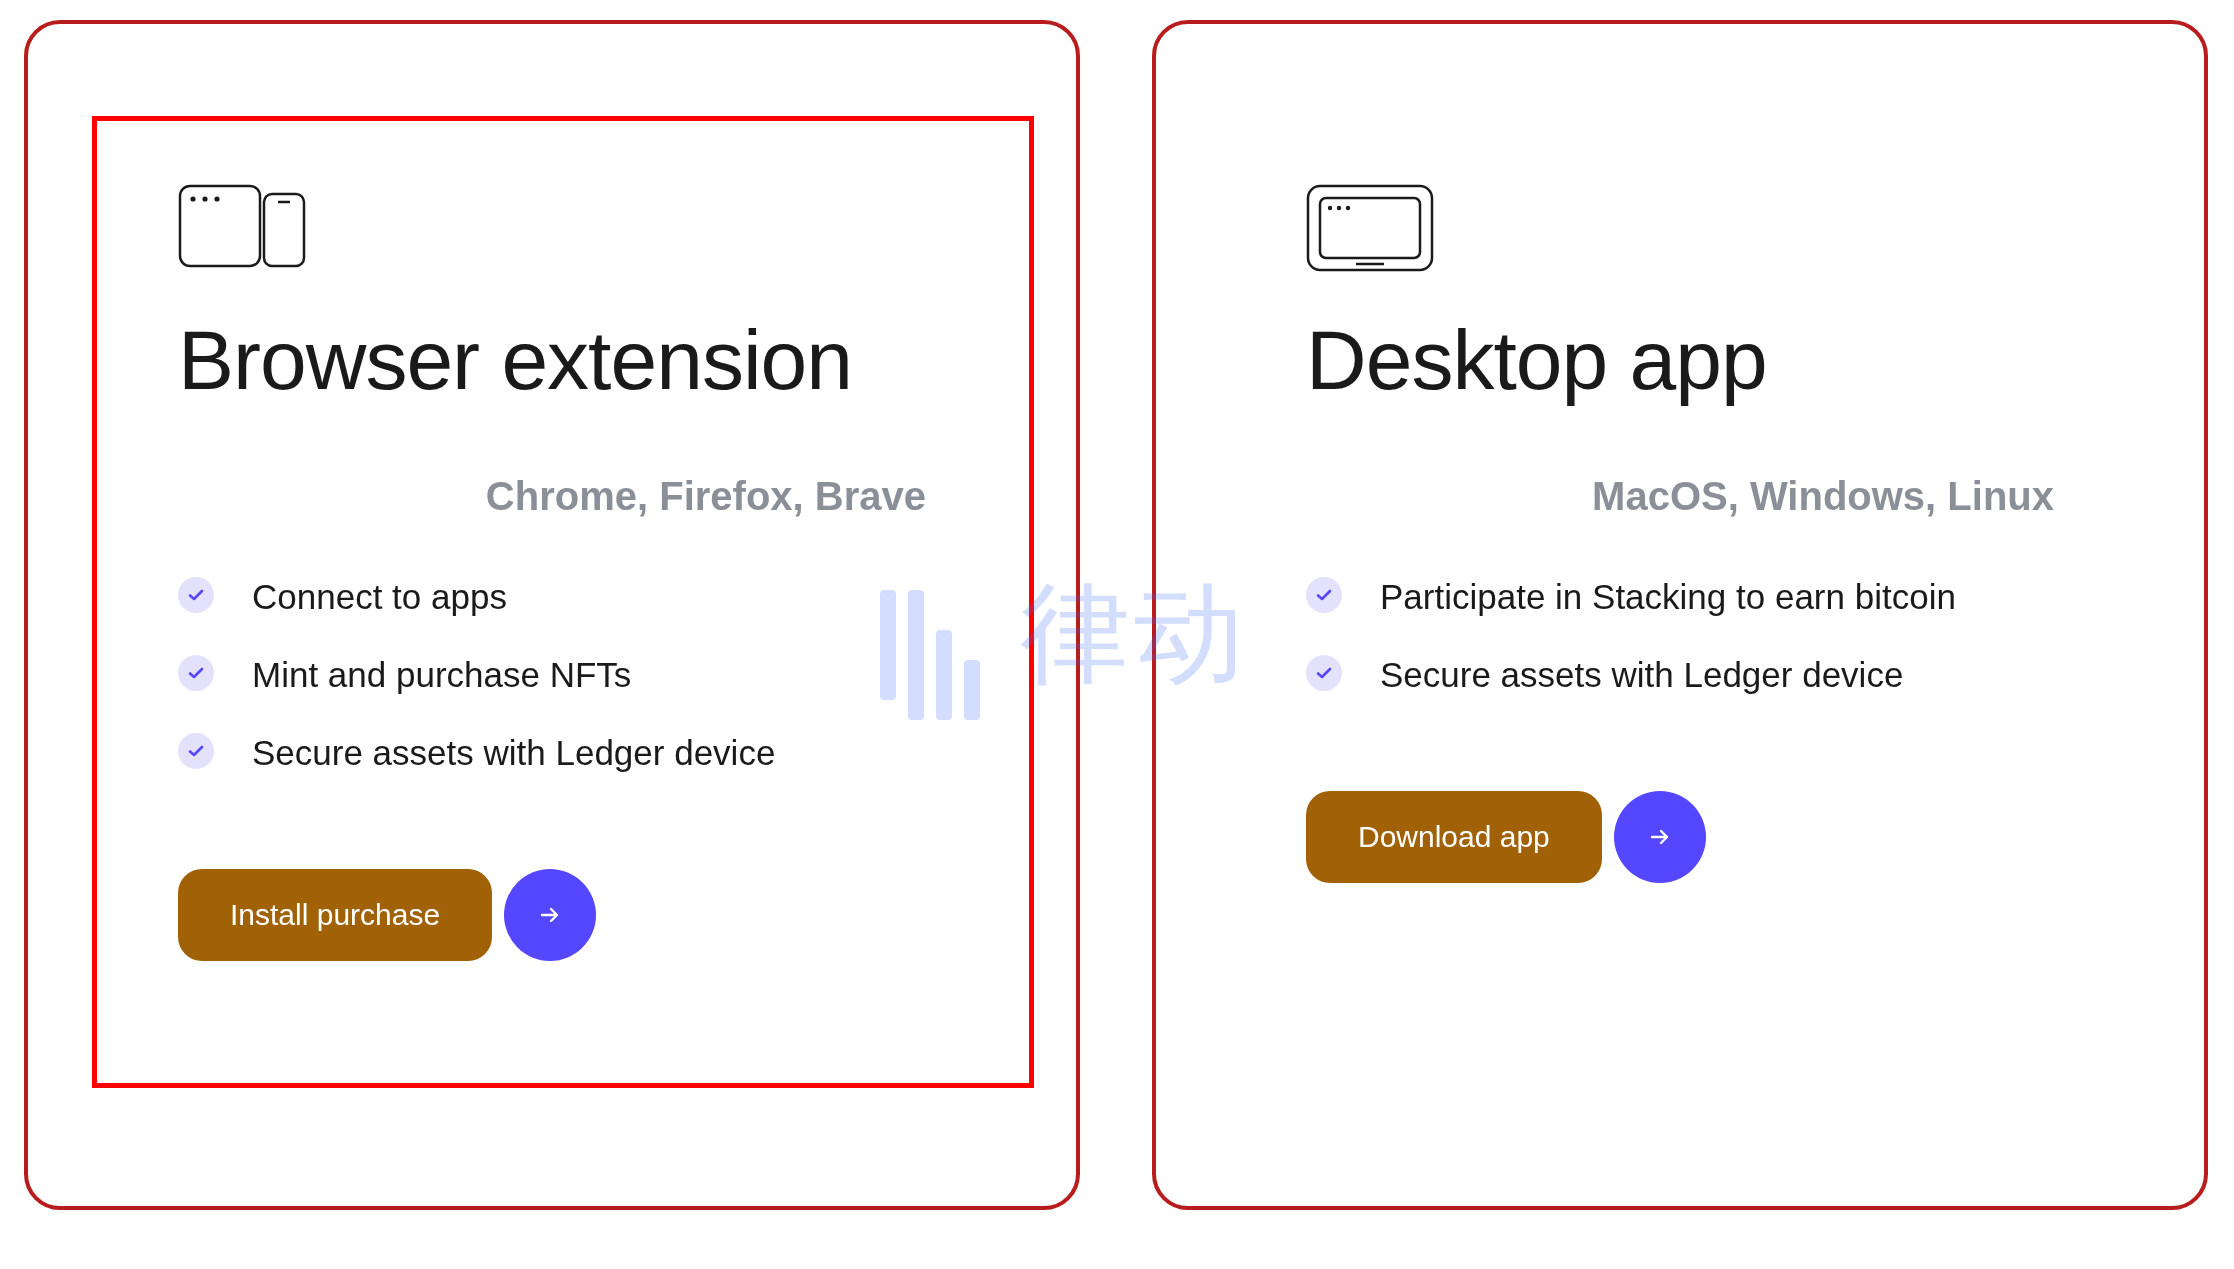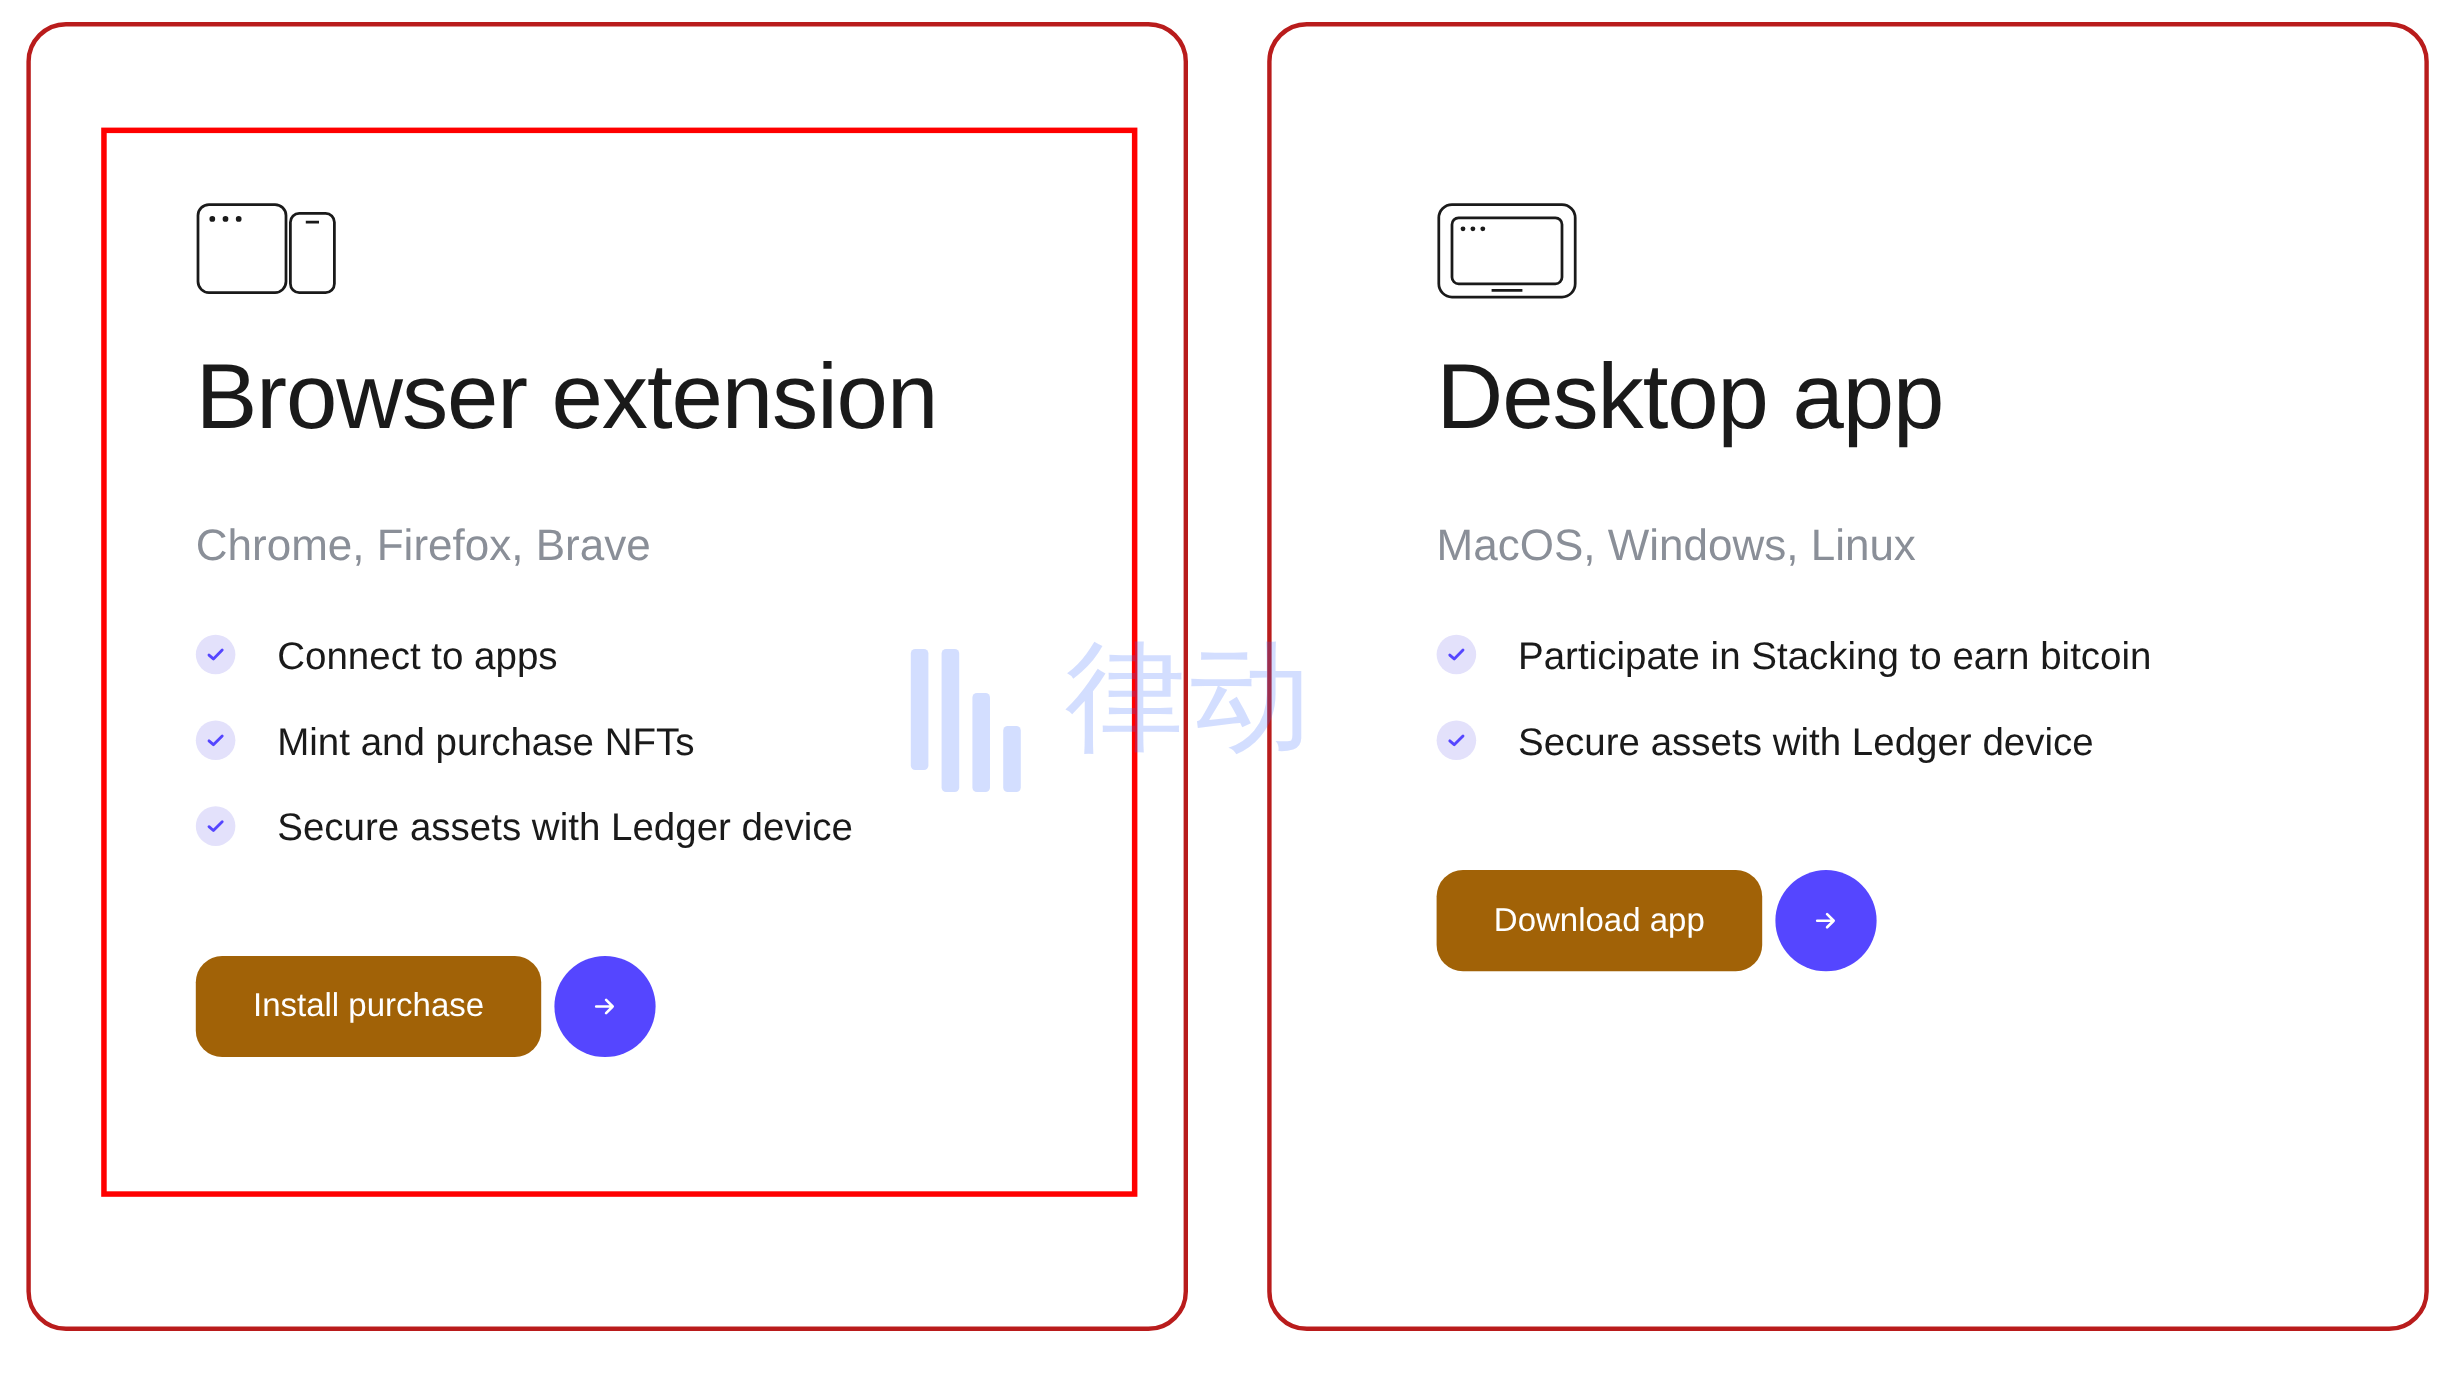--- a/index.html
+++ b/index.html
@@ -39,23 +39,24 @@
   .card-title {
     font-size: 84px;
     font-weight: 400;
     color: #1a1a1a;
     letter-spacing: -1px;
     line-height: 1.05;
     margin-bottom: 70px;
   }
   .card-subtitle {
     font-size: 40px;
-    font-weight: 400;
+    font-weight: 700;
     color: #8a8f98;
     margin-bottom: 58px;
+    text-align: right;
   }
   .feature-list {
     list-style: none;
     display: flex;
     flex-direction: column;
     gap: 38px;
     margin-bottom: 96px;
   }
   .feature-item {
     display: flex;
@@ -105,21 +106,21 @@
     justify-content: center;
     cursor: pointer;
     border: none;
   }
   .cta-arrow svg { display:block; }
 
   
   .watermark {
     position: absolute;
     top: 580px;
-    left: 828px;
+    left: 880px;
     width: 480px;
     height: 200px;
     opacity: 0.22;
     pointer-events: none;
     user-select: none;
   }
   .wm-bars {
     position:absolute; left:0; top:10px;
     display:flex; gap:12px; align-items:flex-start;
   }

